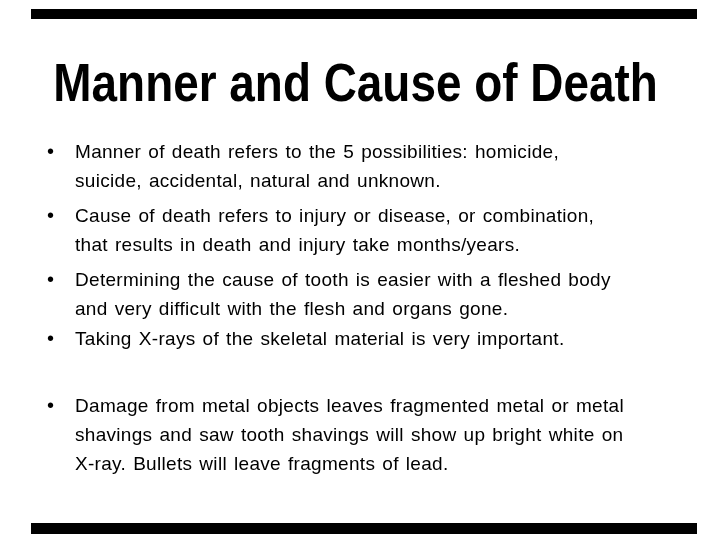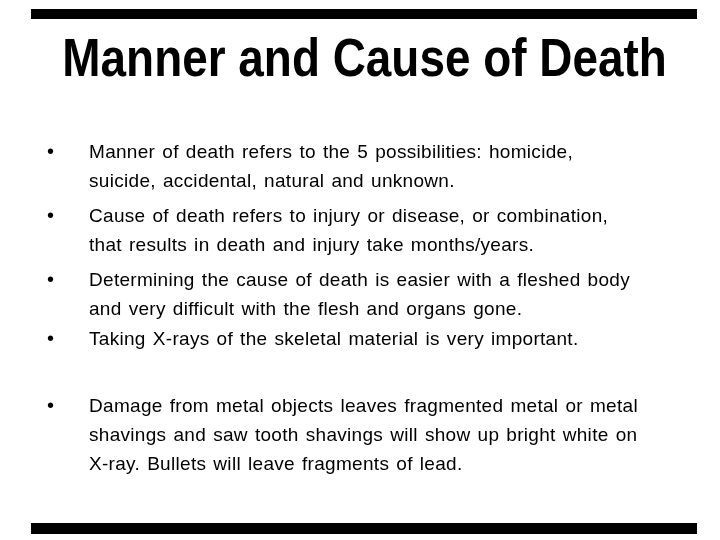--- a/index.html
+++ b/index.html
@@ -22,24 +22,24 @@
     position: absolute;
     left: 31px;
     width: 666px;
     background: var(--bar, #000000);
   }
   .border-bar.top { top: 9px; height: 10px; }
   .border-bar.bottom { top: 523px; height: 11px; }
 
   .title-wrap {
     position: absolute;
-    top: 29px;
+    top: 54px;
     left: 0;
     width: 720px;
-    text-align: right;
+    text-align: left;
     white-space: nowrap;
   }
   .title {
     display: inline-block;
     font-size: 54px;
     font-weight: bold;
     line-height: 56px;
     letter-spacing: 0px;
     transform: scaleX(0.85);
     transform-origin: 50% 50%;
@@ -71,21 +71,20 @@
     left: 0;
     top: 0;
     width: 20px;
     line-height: 29px;
     font-size: 20px;
     text-align: left;
   }
   .bullet .txt {
     display: block;
     white-space: pre-line;
-    margin-left: 14px;
   }
 </style>
 </head>
 <body>
 
 <div class="slide">
 
   <div class="border-bar top"></div>
 
   <div class="title-wrap">
@@ -98,21 +97,21 @@
         <span class="txt">Manner of death refers to the 5 possibilities: homicide,
 suicide, accidental, natural and unknown.</span>
       </p>
       <p class="bullet">
         <span class="dot">•</span>
         <span class="txt">Cause of death refers to injury or disease, or combination,
 that results in death and injury take months/years.</span>
       </p>
       <p class="bullet">
         <span class="dot">•</span>
-        <span class="txt">Determining the cause of death is easier with a fleshed body
+        <span class="txt">Determining the cause of tooth is easier with a fleshed body
 and very difficult with the flesh and organs gone.</span>
       </p>
       <p class="bullet">
         <span class="dot">•</span>
         <span class="txt">Taking X-rays of the skeletal material is very important.</span>
       </p>
       <p class="bullet">
         <span class="dot">•</span>
         <span class="txt">Damage from metal objects leaves fragmented metal or metal
 shavings and saw tooth shavings will show up bright white on

